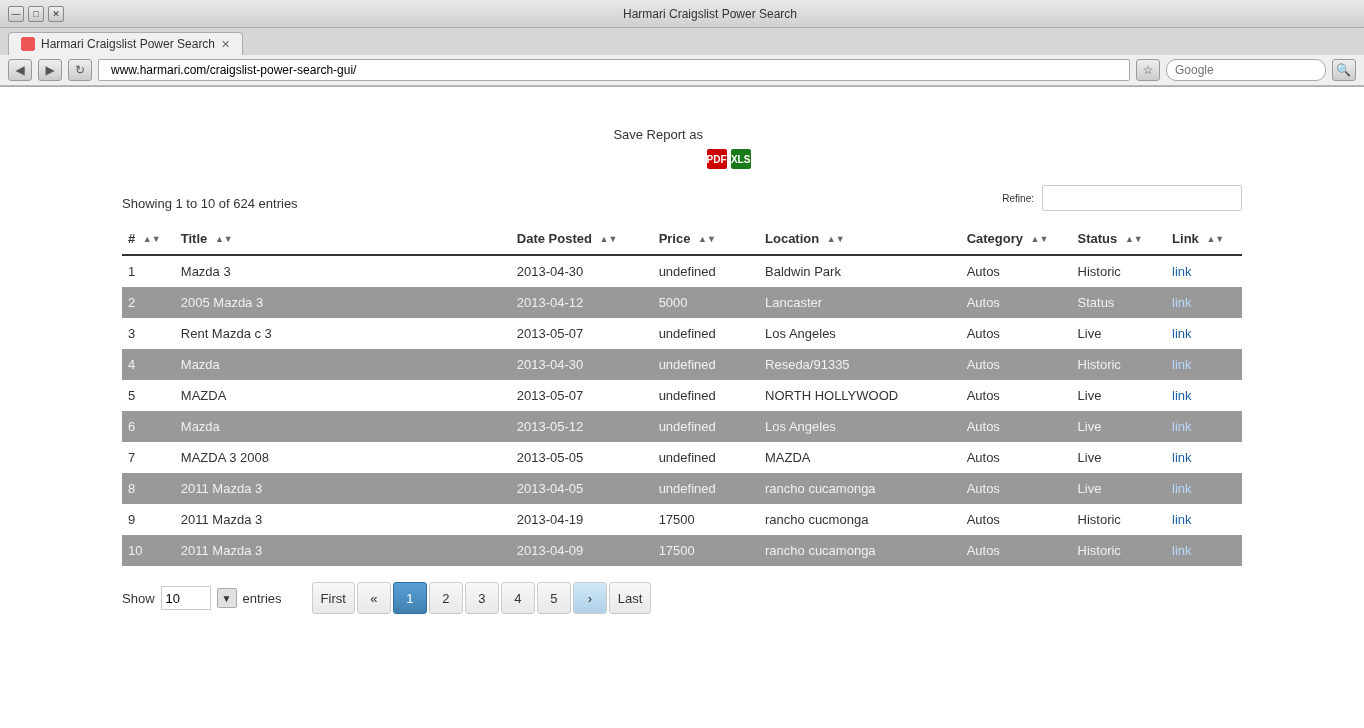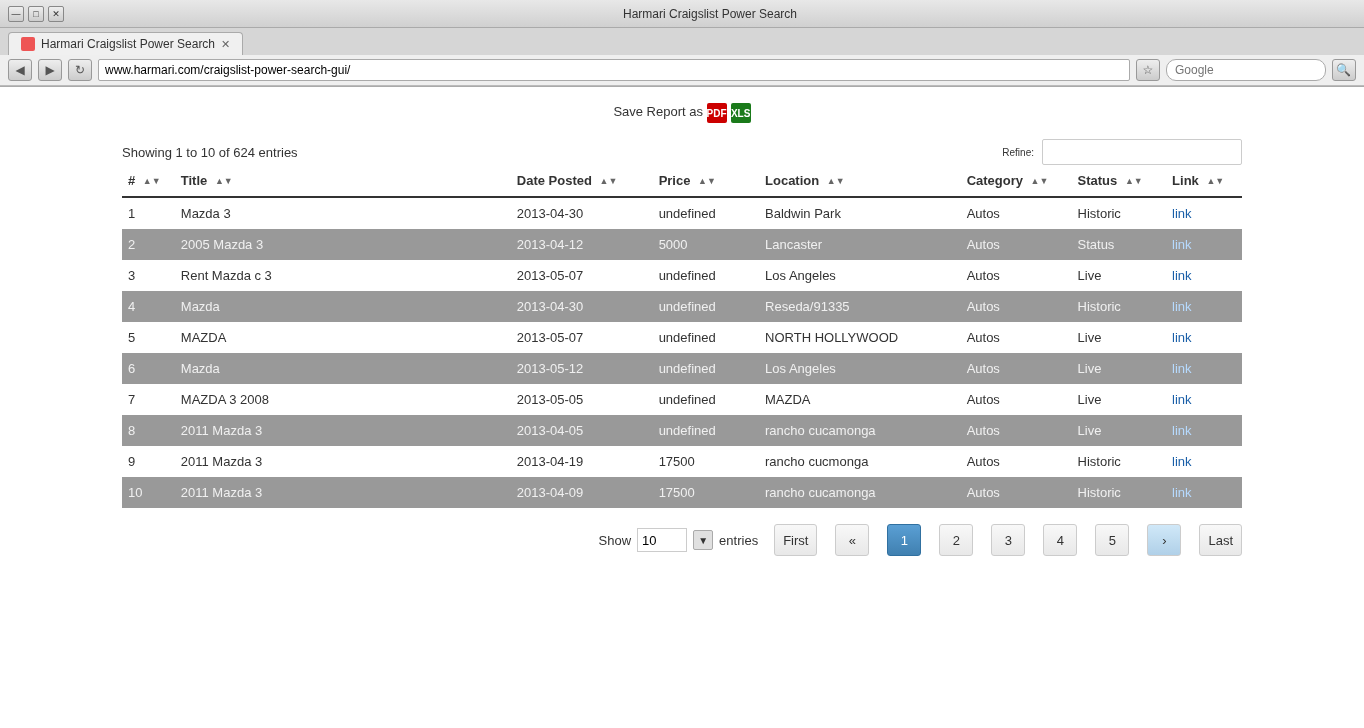--- a/index.html
+++ b/index.html
@@ -93,21 +93,21 @@
       align-items: center;
       justify-content: center;
       font-size: 12px;
       color: #555;
     }
     .address-input {
       flex: 1;
       height: 22px;
       border: 1px solid #aaa;
       border-radius: 2px;
-      padding: 0 6px;
+      padding: 0 12px;
       font-size: 12px;
       background: #fff;
     }
     .search-box {
       width: 160px;
       height: 22px;
       border: 1px solid #aaa;
       border-radius: 10px;
       padding: 0 8px;
       font-size: 12px;
@@ -122,40 +122,41 @@
 
     .save-report {
       text-align: center;
       margin-bottom: 16px;
       font-size: 13px;
     }
     .save-report-icons {
       display: inline-flex;
       gap: 4px;
       vertical-align: middle;
+      margin-top: 46px;
     }
     .icon-pdf, .icon-xls {
       width: 20px;
       height: 20px;
       display: inline-flex;
       align-items: center;
       justify-content: center;
       font-size: 10px;
       font-weight: bold;
       border-radius: 2px;
       cursor: pointer;
     }
     .icon-pdf { background: #cc0000; color: #fff; }
     .icon-xls { background: #1a7a1a; color: #fff; }
 
     .table-header-row {
       display: flex;
       justify-content: space-between;
-      align-items: center;
-      margin-bottom: 0;
+      align-items: flex-end;
+      margin-bottom: 12px;
     }
     .entries-info {
       font-size: 13px;
     }
     .refine-section {
       display: flex;
       align-items: center;
       gap: 8px;
     }
     .refine-label {
@@ -225,23 +226,24 @@
     .col-date { width: 120px; }
     .col-price { width: 90px; }
     .col-location { width: 18%; }
     .col-category { width: 80px; }
     .col-status { width: 80px; }
     .col-link { width: 60px; }
 
     
     .bottom-controls {
       display: flex;
-      justify-content: flex-end;
+      justify-content: flex-start;
       align-items: center;
       margin-top: 16px;
+      gap: 30px;
     }
     .show-entries {
       display: flex;
       align-items: center;
       gap: 6px;
       font-size: 13px;
     }
     .entries-input {
       width: 50px;
       height: 24px;
@@ -274,21 +276,20 @@
       border: 1px solid #ccc;
       background: linear-gradient(to bottom, #f8f8f8, #e8e8e8);
       cursor: pointer;
       font-size: 13px;
       display: flex;
       align-items: center;
       justify-content: center;
       border-radius: 3px;
       padding: 0 8px;
       color: #333;
-      margin-left: 16px;
     }
     .page-btn.active {
       background: linear-gradient(to bottom, #5a9fd4, #4080b0);
       color: #fff;
       border-color: #3070a0;
     }
     .page-btn.hovered {
       background: linear-gradient(to bottom, #d0e8f8, #b0d0e8);
     }
 

